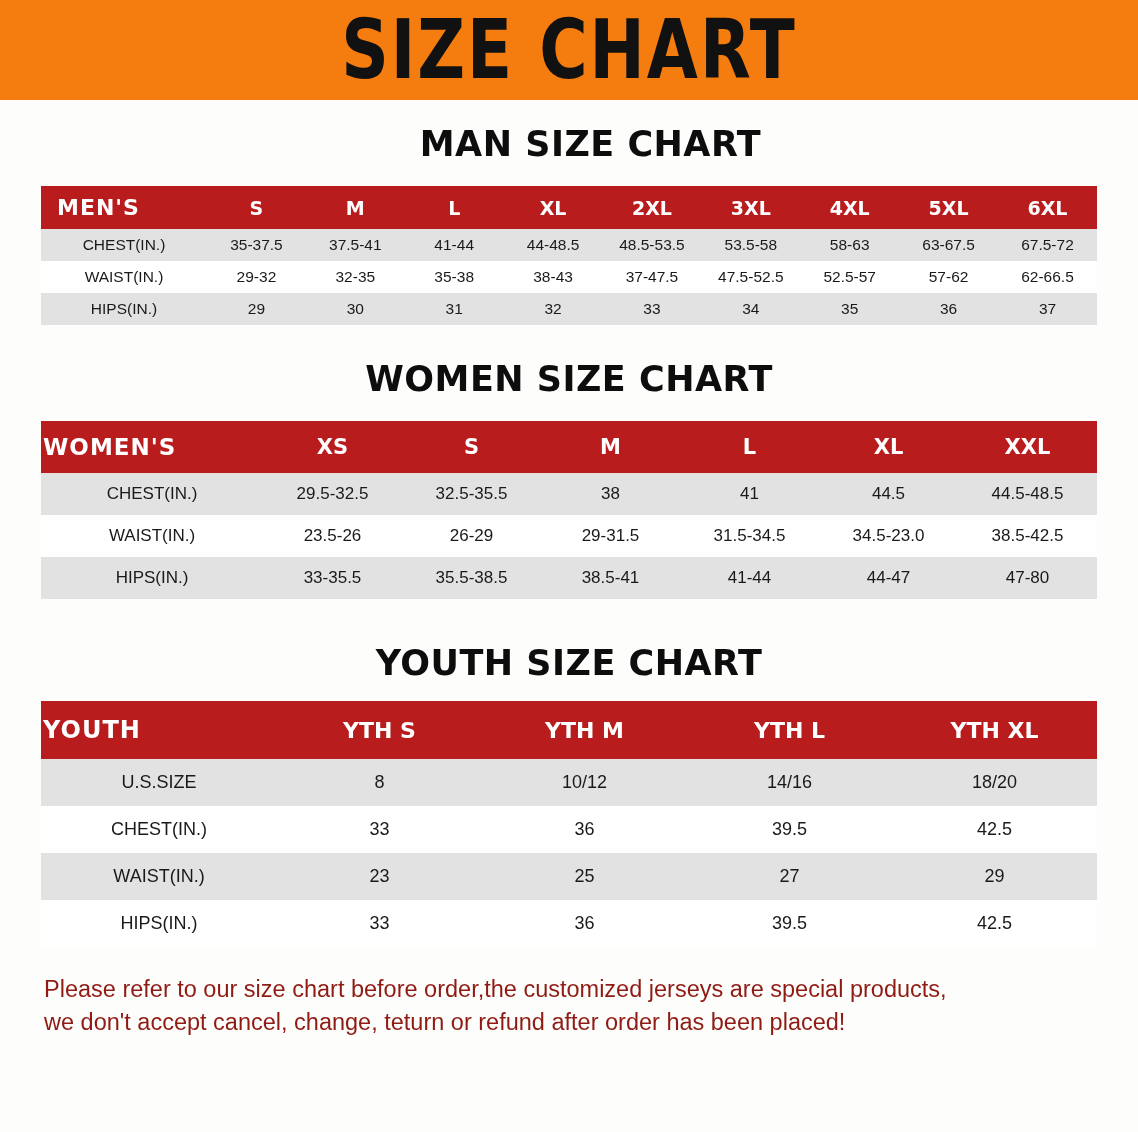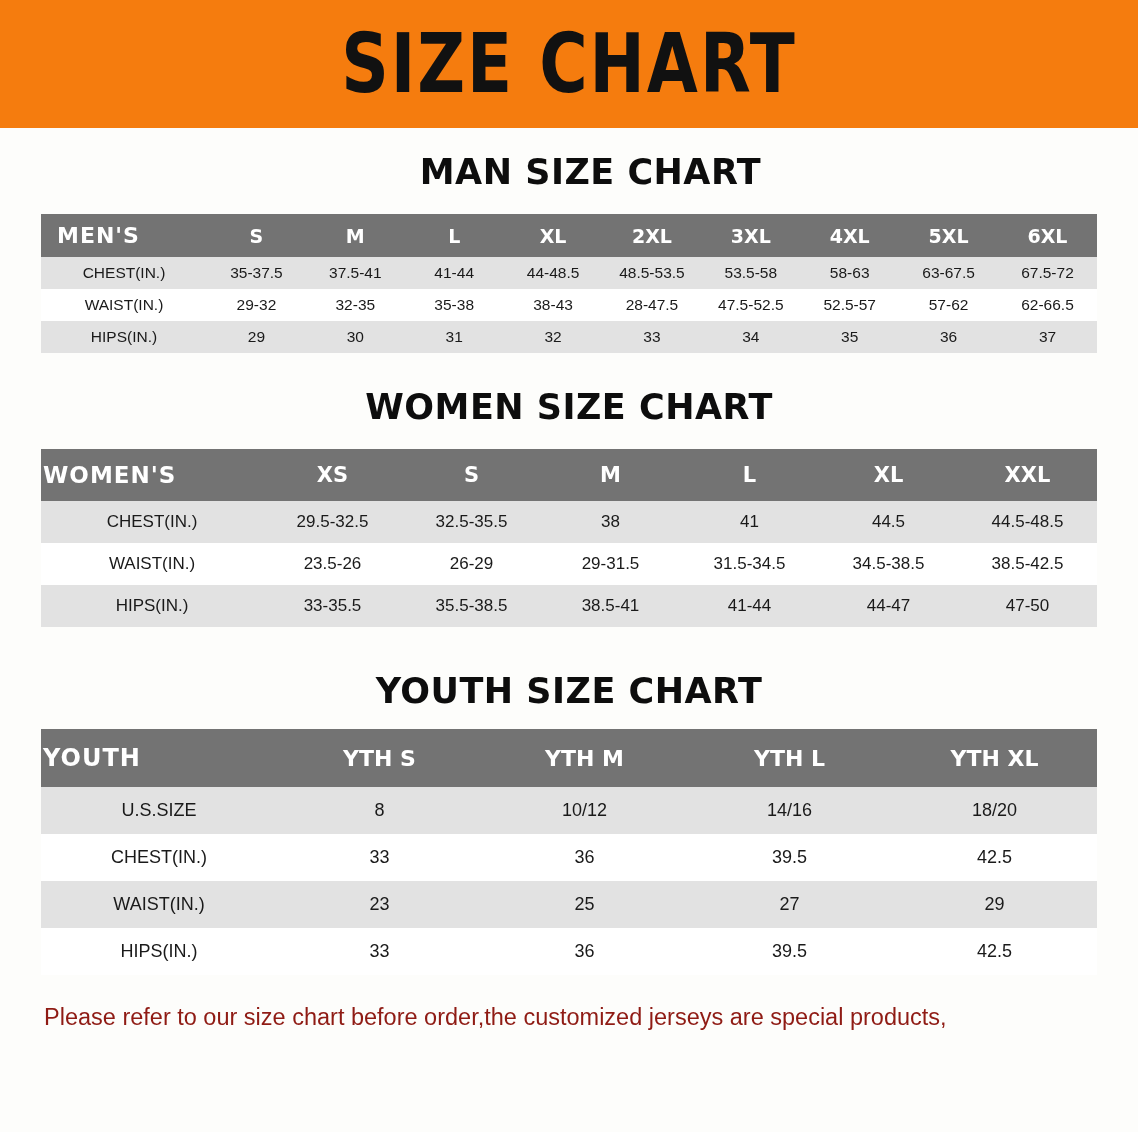--- a/index.html
+++ b/index.html
@@ -12,21 +12,21 @@
     height: 1132px;
     font-family: "Liberation Sans", sans-serif;
     color: #111;
     overflow: hidden;
     position: relative;
   }
 
   
   .banner {
     background: #f57c0e;
-    height: 128px;
+    height: 100px;
     display: flex;
     align-items: center;
     justify-content: center;
     overflow: hidden;
   }
   .banner-title {
     font-family: "DejaVu Sans", sans-serif;
     font-weight: bold;
     font-size: 66px;
     letter-spacing: 2px;
@@ -52,21 +52,21 @@
   
   .table-wrap {
     margin: 0 41px;
   }
   table {
     width: 100%;
     border-collapse: collapse;
     table-layout: fixed;
   }
   thead th {
-    background: #737373;
+    background: #b91c1c;
     color: #ffffff;
     font-family: "DejaVu Sans", sans-serif;
     font-weight: bold;
     text-align: center;
     padding: 9px 2px;
   }
   thead th.rowlabel {
     text-align: left;
     padding-left: 16px;
     letter-spacing: 1px;
@@ -157,21 +157,21 @@
         <td>58-63</td>
         <td>63-67.5</td>
         <td>67.5-72</td>
       </tr>
       <tr class="plain">
         <td class="rowlabel">WAIST(IN.)</td>
         <td>29-32</td>
         <td>32-35</td>
         <td>35-38</td>
         <td>38-43</td>
-        <td>28-47.5</td>
+        <td>37-47.5</td>
         <td>47.5-52.5</td>
         <td>52.5-57</td>
         <td>57-62</td>
         <td>62-66.5</td>
       </tr>
       <tr class="shade">
         <td class="rowlabel">HIPS(IN.)</td>
         <td>29</td>
         <td>30</td>
         <td>31</td>
@@ -210,31 +210,31 @@
         <td>41</td>
         <td>44.5</td>
         <td>44.5-48.5</td>
       </tr>
       <tr class="plain">
         <td class="rowlabel">WAIST(IN.)</td>
         <td>23.5-26</td>
         <td>26-29</td>
         <td>29-31.5</td>
         <td>31.5-34.5</td>
-        <td>34.5-38.5</td>
+        <td>34.5-23.0</td>
         <td>38.5-42.5</td>
       </tr>
       <tr class="shade">
         <td class="rowlabel">HIPS(IN.)</td>
         <td>33-35.5</td>
         <td>35.5-38.5</td>
         <td>38.5-41</td>
         <td>41-44</td>
         <td>44-47</td>
-        <td>47-50</td>
+        <td>47-80</td>
       </tr>
     </tbody>
   </table>
 </div>
 
 <div class="section-title youth">YOUTH SIZE CHART</div>
 
 <div class="table-wrap">
   <table class="youth-tbl">
     <thead>
@@ -274,13 +274,14 @@
         <td>36</td>
         <td>39.5</td>
         <td>42.5</td>
       </tr>
     </tbody>
   </table>
 </div>
 
 <div class="note">
   <span>Please refer to our size chart before order,the customized jerseys are special products,</span>
+  <span>we don't accept cancel, change, teturn or refund after order has been placed!</span>
 </div>
 
 </body></html>

